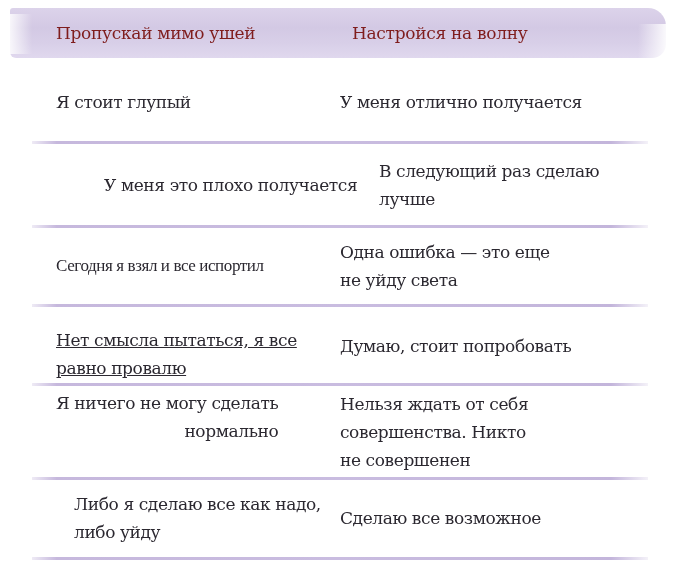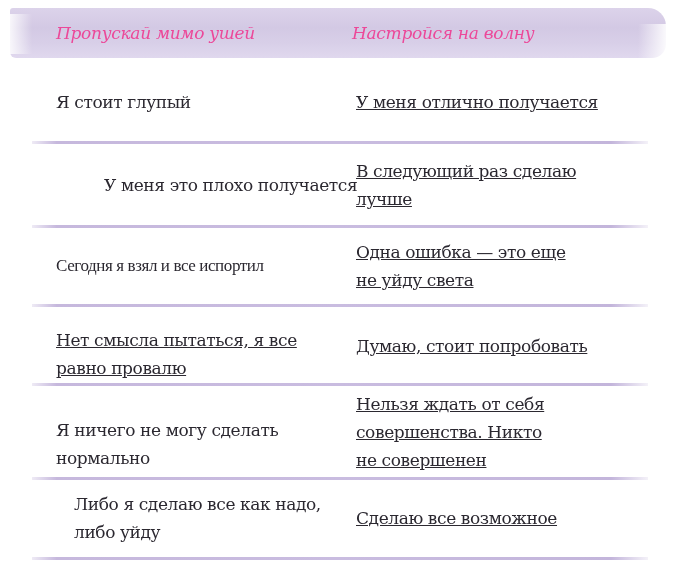--- a/index.html
+++ b/index.html
@@ -40,24 +40,23 @@
       top: 16px;
       width: 30px;
       height: 34px;
       background: linear-gradient(270deg, rgba(255,255,255,0.95), rgba(255,255,255,0));
     }
     .header-cell {
       position: absolute;
       top: 22px;
       font-size: 17px;
       line-height: 22px;
-      color: #ec4899;
+      color: #7f1d1d;
       z-index: 2;
       letter-spacing: -0.3px;
-      font-style: italic;
     }
     .header-cell.left { left: 56px; }
     .header-cell.right { left: 352px; }
 
     .sep {
       position: absolute;
       left: 32px;
       width: 616px;
       height: 3px;
       background: linear-gradient(90deg, rgba(200,188,222,0.3) 0%, #c6b8dd 4%, #c9bce0 50%, #c3b5db 94%, rgba(200,188,222,0.2) 100%);
@@ -67,50 +66,50 @@
       position: absolute;
       font-size: 17px;
       line-height: 28px;
       color: #2b2830;
       letter-spacing: -0.4px;
       display: flex;
       align-items: center;
       white-space: pre-line;
     }
     .cell.left { left: 56px; width: 270px; }
-    .cell.right { left: 356px; width: 290px; text-decoration: underline; }
+    .cell.right { left: 340px; width: 290px; }
   </style>
 </head>
 <body>
 
 <div>
   <div class="header-band"></div>
   <div class="header-cell left">Пропускай мимо ушей</div>
   <div class="header-cell right">Настройся на волну</div>
 
   <div class="cell left" style="top:88px;height:28px;">Я стоит глупый</div>
   <div class="cell right" style="top:88px;height:28px;">У меня отлично получается</div>
   <div class="sep" style="top:141px;"></div>
 
   <div class="cell left" style="top:150px;height:70px;margin-left:48px;">У меня это плохо получается</div>
-  <div class="cell right" style="top:150px;height:70px;">В следующий раз сделаю
+  <div class="cell right" style="top:150px;height:70px;margin-left:39px;">В следующий раз сделаю
 лучше</div>
   <div class="sep" style="top:225px;"></div>
 
   <div class="cell left" style="top:232px;height:68px;font-family:Liberation Serif, serif;">Сегодня я взял и все испортил</div>
   <div class="cell right" style="top:232px;height:68px;">Одна ошибка — это еще
 не уйду света</div>
   <div class="sep" style="top:304px;"></div>
 
   <div class="cell left" style="top:320px;height:68px;text-decoration:underline;">Нет смысла пытаться, я все
 равно провалю</div>
   <div class="cell right" style="top:312px;height:68px;">Думаю, стоит попробовать</div>
   <div class="sep" style="top:383px;"></div>
 
-  <div class="cell left" style="top:402px;height:84px;">Я ничего не могу сделать
+  <div class="cell left" style="top:375px;height:84px;text-align:right;">Я ничего не могу сделать
 нормально</div>
   <div class="cell right" style="top:390px;height:84px;">Нельзя ждать от себя
 совершенства. Никто
 не совершенен</div>
   <div class="sep" style="top:477px;"></div>
 
   <div class="cell left" style="top:484px;height:68px;margin-left:18px;">Либо я сделаю все как надо,
 либо уйду</div>
   <div class="cell right" style="top:484px;height:68px;">Сделаю все возможное</div>
   <div class="sep" style="top:557px;"></div>

